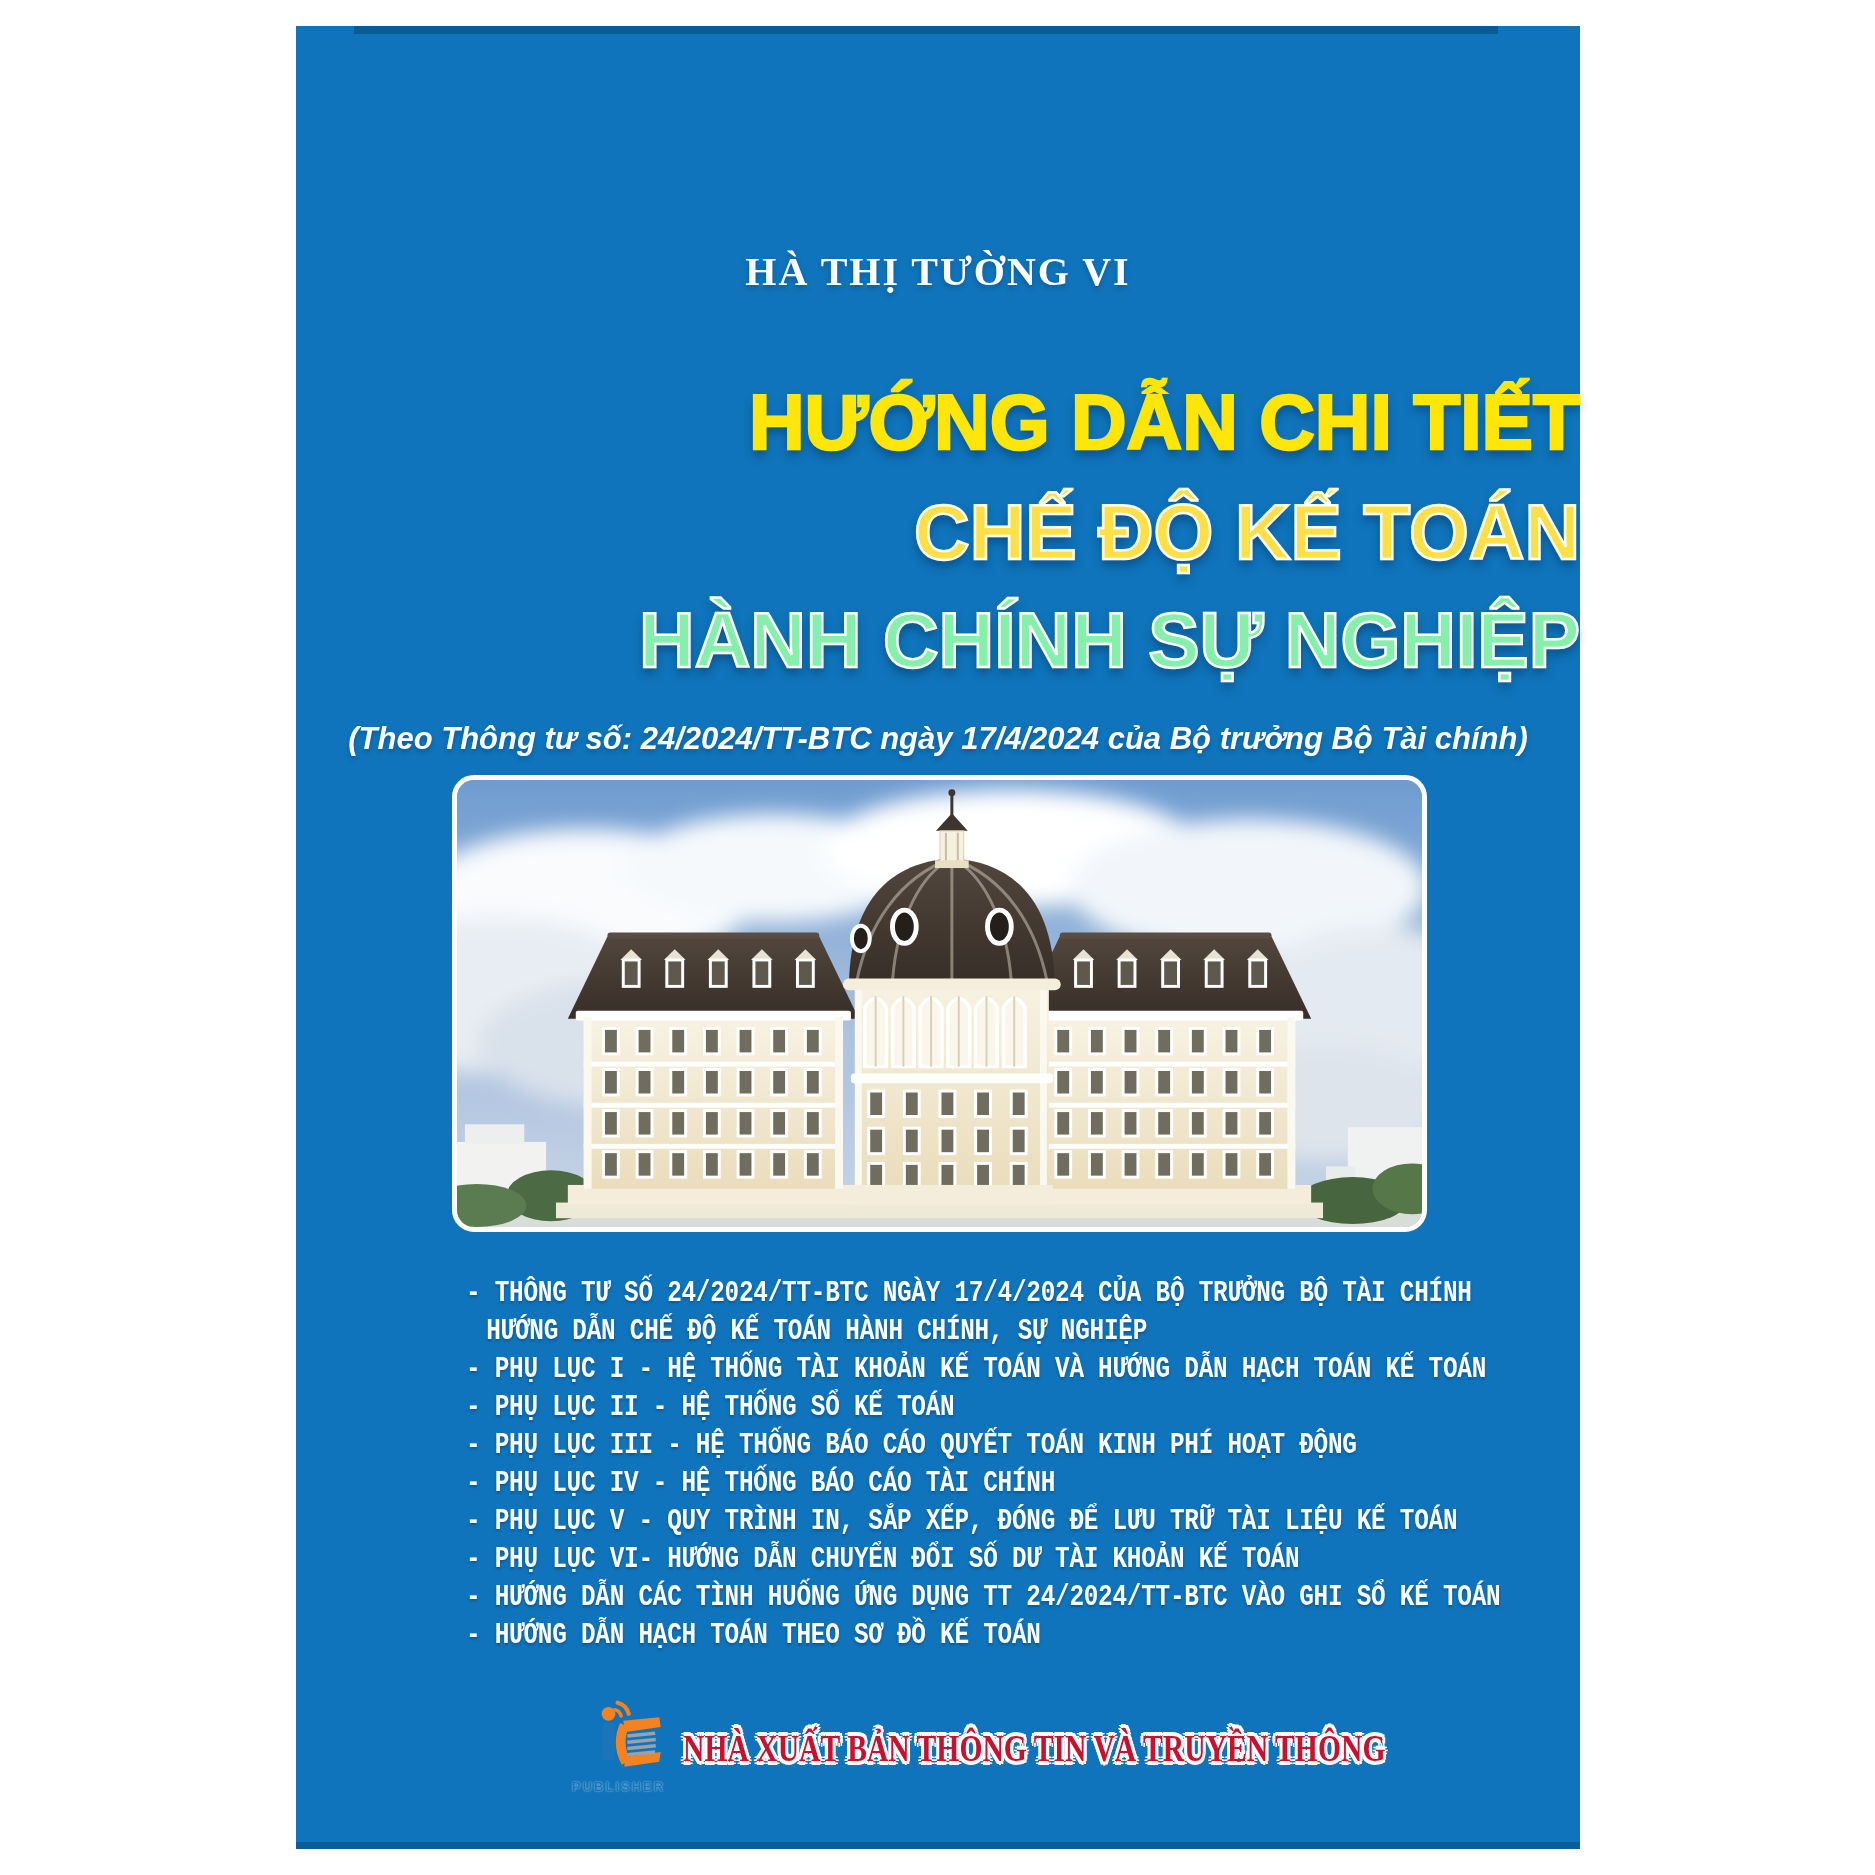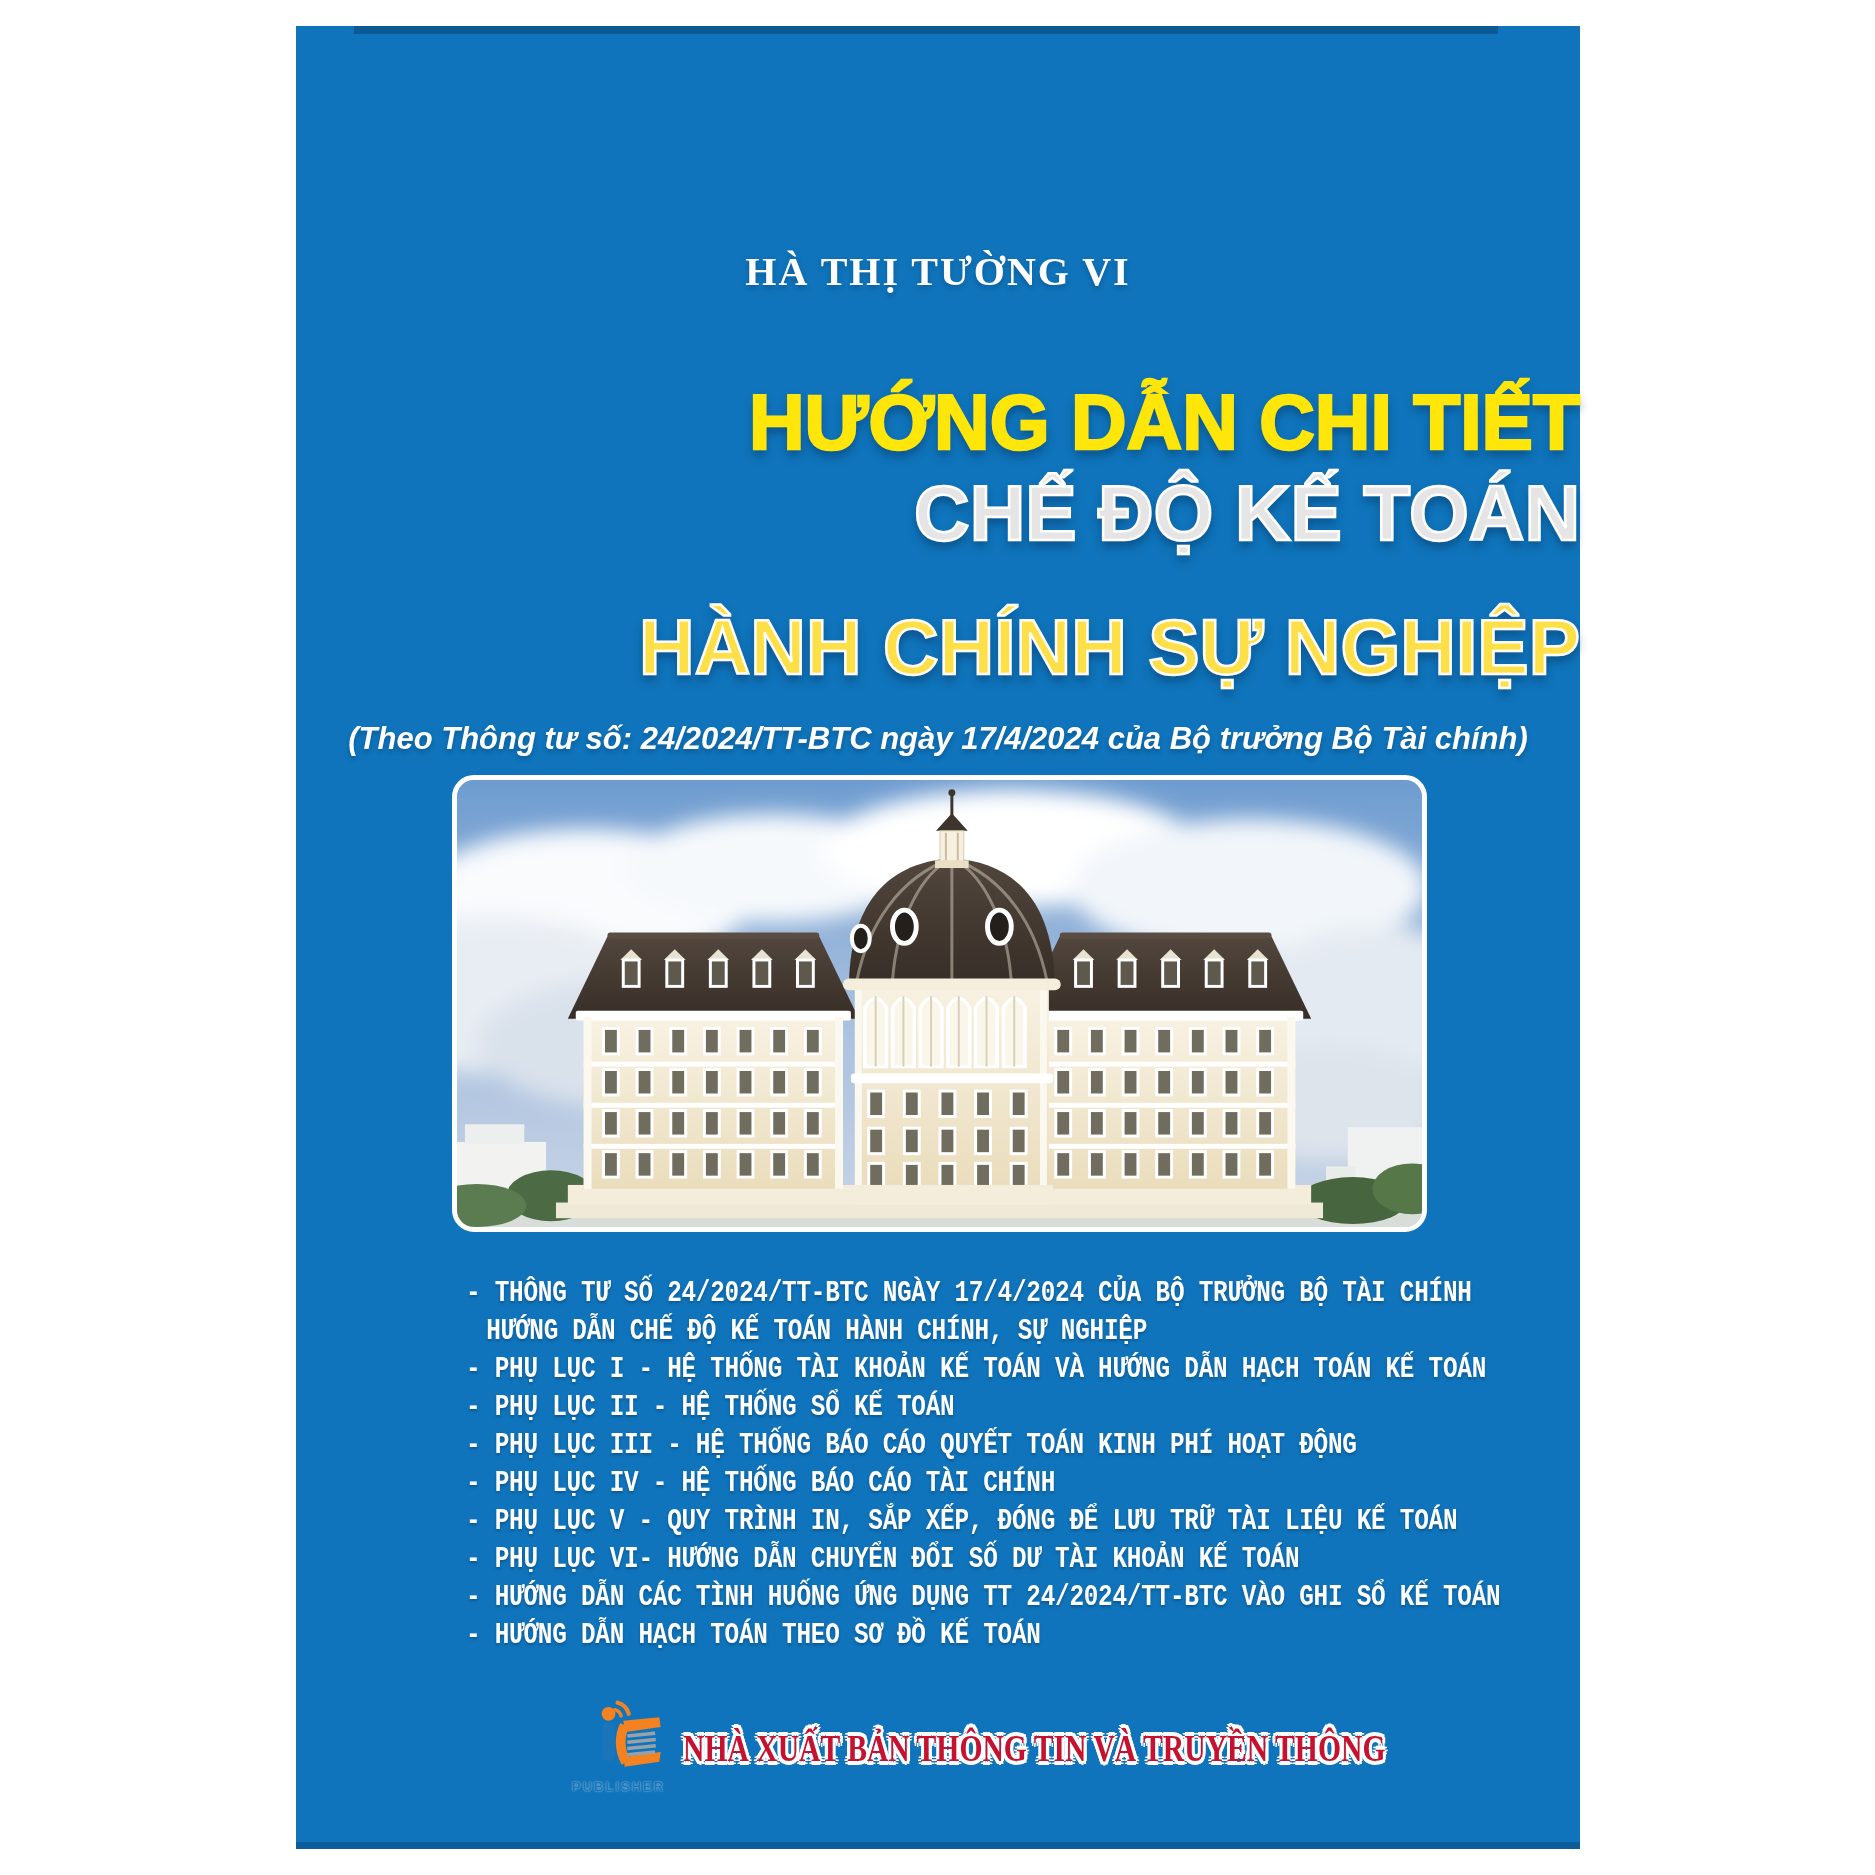--- a/index.html
+++ b/index.html
@@ -11,22 +11,22 @@
   .cover::after{content:"";position:absolute;left:0;right:0;bottom:0;height:7px;
         background:rgba(4,32,60,.28);}
 
   .author{position:absolute;left:0;right:0;top:222px;text-align:center;color:#ffffff;
         font-family:"Liberation Serif",serif;font-weight:bold;font-size:40px;letter-spacing:2px;
         text-shadow:0 3px 5px rgba(8,45,85,.35);white-space:nowrap;}
 
   .title{position:absolute;left:0;right:0;text-align:right;font-weight:800;white-space:nowrap;
         text-shadow:0 6px 10px rgba(6,44,84,.5);}
   .t1{top:352px;font-size:77px;color:#FFE60A;-webkit-text-stroke:2.5px #FFE60A;}
-  .t2{top:443px;font-size:77px;color:#e5e5e5;padding-left:48px;-webkit-text-stroke:2.5px #ffffff;}
-  .t3{top:570px;font-size:77px;color:#fde047;margin-top:7px;-webkit-text-stroke:2.5px #ffffff;}
+  .t2{top:462px;font-size:77px;color:#fde047;padding-left:48px;-webkit-text-stroke:2.5px #ffffff;}
+  .t3{top:570px;font-size:77px;color:#86efac;-webkit-text-stroke:2.5px #ffffff;}
 
   .subtitle{position:absolute;left:0;right:0;top:683px;text-align:center;color:#ffffff;
         font-style:italic;font-weight:700;font-size:31px;white-space:nowrap;
         text-shadow:0 3px 4px rgba(8,45,85,.35);margin-top:12px;}
 
   .photo{position:absolute;left:156px;top:749px;width:975px;height:457px;box-sizing:border-box;
         border:5px solid #ffffff;border-radius:22px;overflow:hidden;background:#9db8d8;}
   .photo svg{display:block;width:100%;height:100%;}
 
   .contents{position:absolute;left:170px;top:1249px;font-family:Liberation Mono, monospace;}

